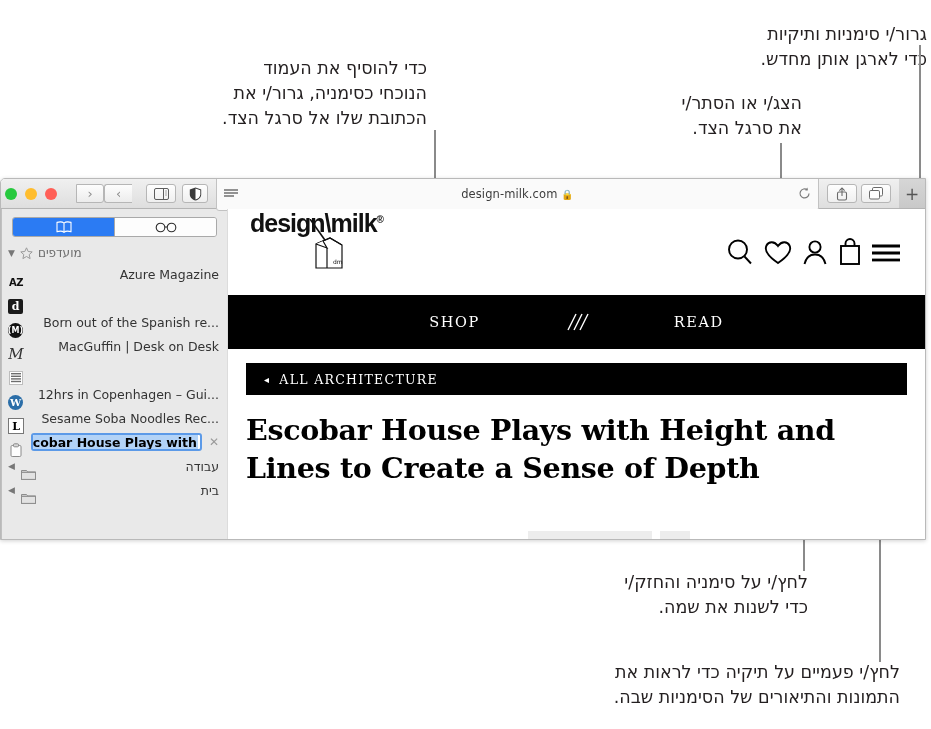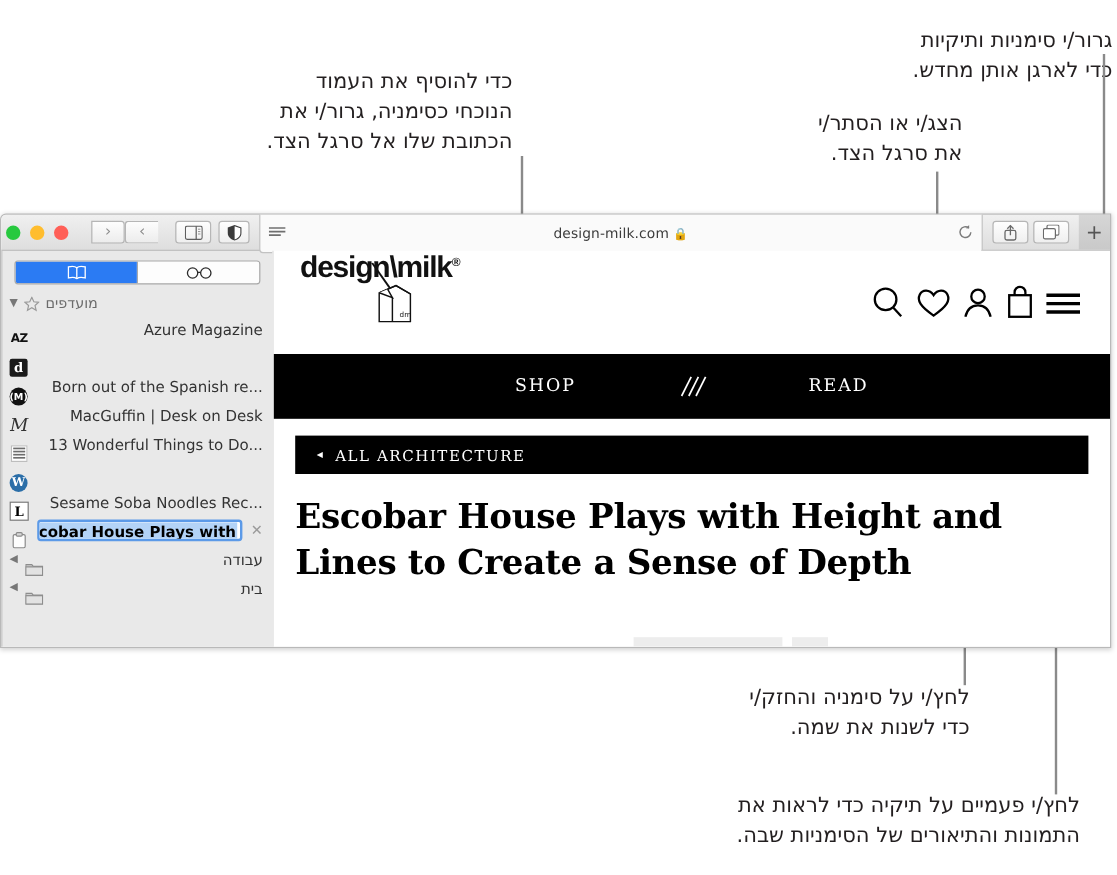--- a/index.html
+++ b/index.html
@@ -449,25 +449,25 @@
             <svg width="14" height="14" viewBox="0 0 14 14">
               <rect x="0.5" y="0.5" width="13" height="13" fill="#fff" stroke="#bdbdbd"></rect>
               <g fill="#6d6d6d">
                 <rect x="2" y="2" width="10" height="1.4"></rect>
                 <rect x="2" y="4.6" width="10" height="1.4"></rect>
                 <rect x="2" y="7.2" width="10" height="1.4"></rect>
                 <rect x="2" y="9.8" width="10" height="1.4"></rect>
               </g>
             </svg>
           </span>
-          <span class="bm-label">13 Wonderful Things to Do...</span>
         </div>
 
         <div class="bm-row">
           <span class="bm-icon icon-wp">W</span>
+          <span class="bm-label">12hrs in Copenhagen – Gui...</span>
         </div>
 
         <div class="bm-row">
           <span class="bm-icon icon-l">L</span>
           <span class="bm-label">Sesame Soba Noodles Rec...</span>
         </div>
 
         <div class="bm-row editing">
           <span class="bm-icon">
             <svg width="12" height="14" viewBox="0 0 12 14">

